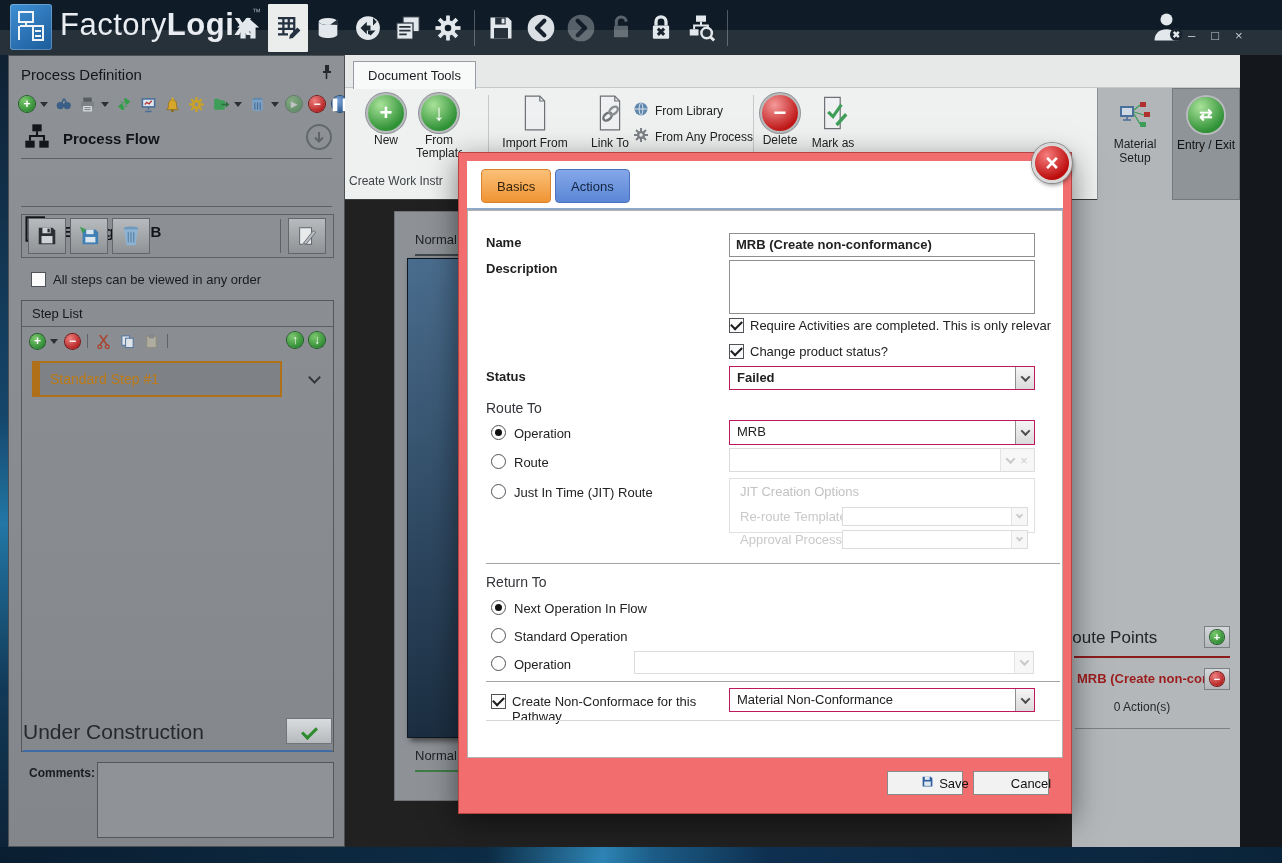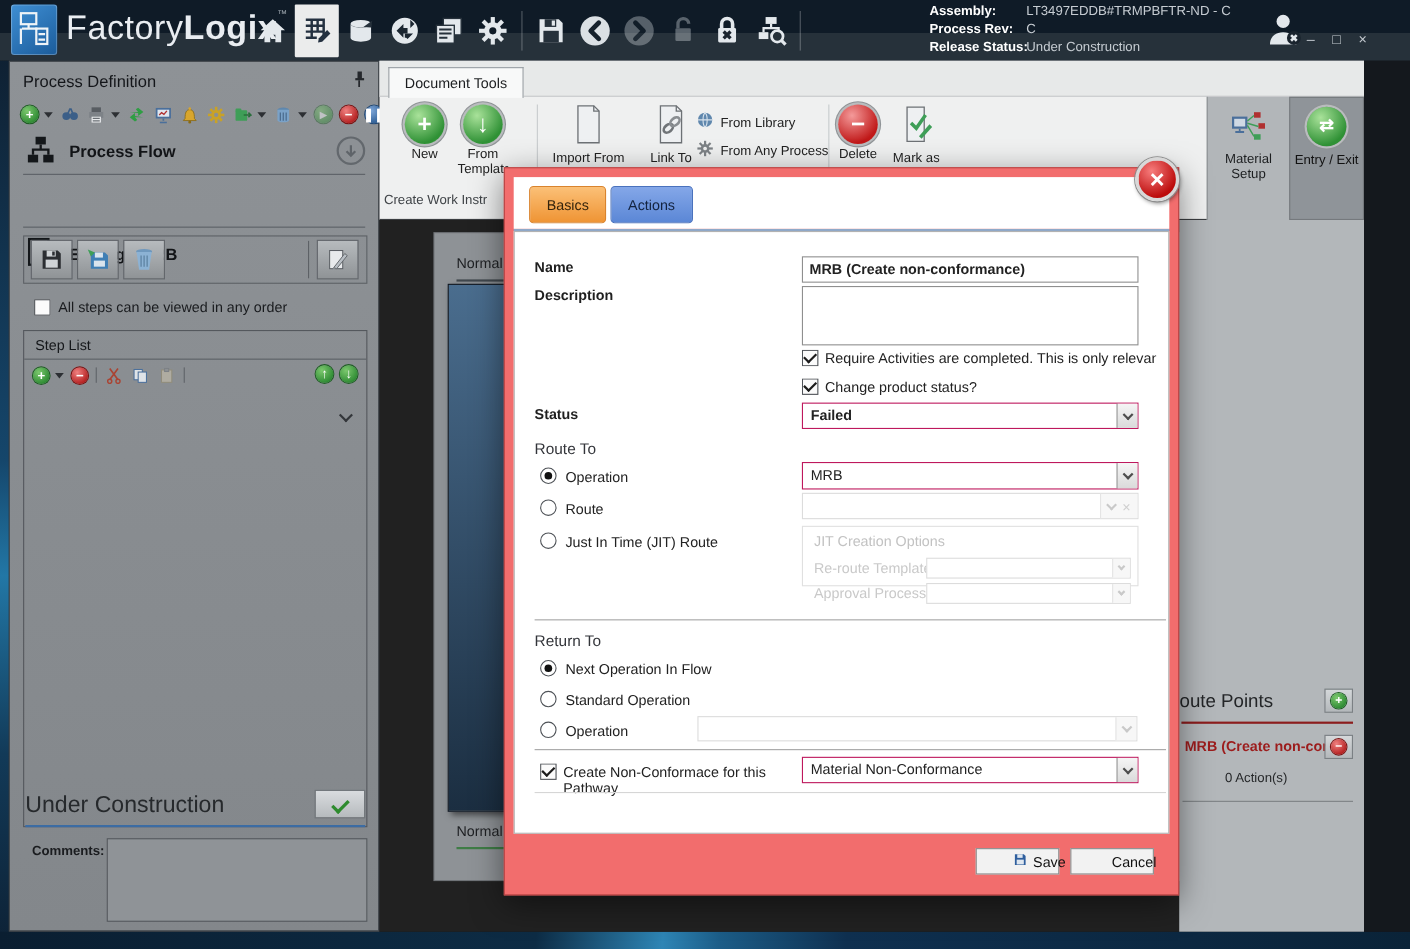--- a/index.html
+++ b/index.html
@@ -261,25 +261,20 @@
           <rect x="8" y="2" width="8" height="5" fill="#e3e8ec"></rect>
         <rect x="3" y="13" width="7" height="5" fill="#e3e8ec"></rect>
           <path d="M12 7v3M6.5 13v-3h11v3" stroke="#e3e8ec" stroke-width="1.6" fill="none"></path>
         <circle cx="16.5" cy="16" r="4.2" stroke="#e3e8ec" stroke-width="2" fill="none"></circle>
         <path d="M19.5 19l3 3" stroke="#e3e8ec" stroke-width="2.4"></path>
         </svg>
       </span>
     <span class="tbsep"></span>
   </div>
 
-  <div class="asm">
-    <div><span class="lab">Assembly:</span><span class="val">LT3497EDDB#TRMPBFTR-ND - C</span></div>
-    <div><span class="lab">Process Rev:</span><span class="val">C</span></div>
-    <div><span class="lab">Release Status:</span><span class="val">Under Construction</span></div>
-  </div>
 
   <span class="userico">
     <svg width="36" height="36" viewBox="0 0 24 24">
         <circle cx="11" cy="7" r="4" fill="#e3e8ec"></circle>
       <path d="M3 21c0-5 3.6-7.5 8-7.5s8 2.5 8 7.5z" fill="#e3e8ec"></path>
       <circle cx="17.5" cy="17" r="4.2" fill="#1a242e"></circle>
       <path d="M15.8 15.3l3.4 3.4M19.2 15.3l-3.4 3.4" stroke="#e3e8ec" stroke-width="1.6"></path>
       </svg></span>
   <div class="winctl">
     <span>–</span>
@@ -463,20 +458,24 @@
             <rect x="3" y="2.5" width="10" height="12" fill="#e8d9b8" stroke="#9a8a5a"></rect>
             <rect x="6" y="1" width="4" height="3" fill="#8f9396" stroke="#6a6e72"></rect>
           </svg>
         </span>
       <span class="vsep"></span>
     </div>
     <div class="sl-updown">
       <span class="circ green" style="width:16px;height:16px">↑</span>
       <span class="circ green" style="width:16px;height:16px">↓</span>
     </div>
+    <div class="stepitem">
+      <span class="bar"></span>
+      <span class="txt">Standard Step #1</span>
+    </div>
     <span class="step-chev"></span>
   </div>
 
   <div class="uc-title">Under Construction</div>
   <span class="uc-check"></span>
   <div class="uc-line"></div>
   <div class="cm-label">Comments:</div>
   <div class="cm-area"></div>
 </div>
 

